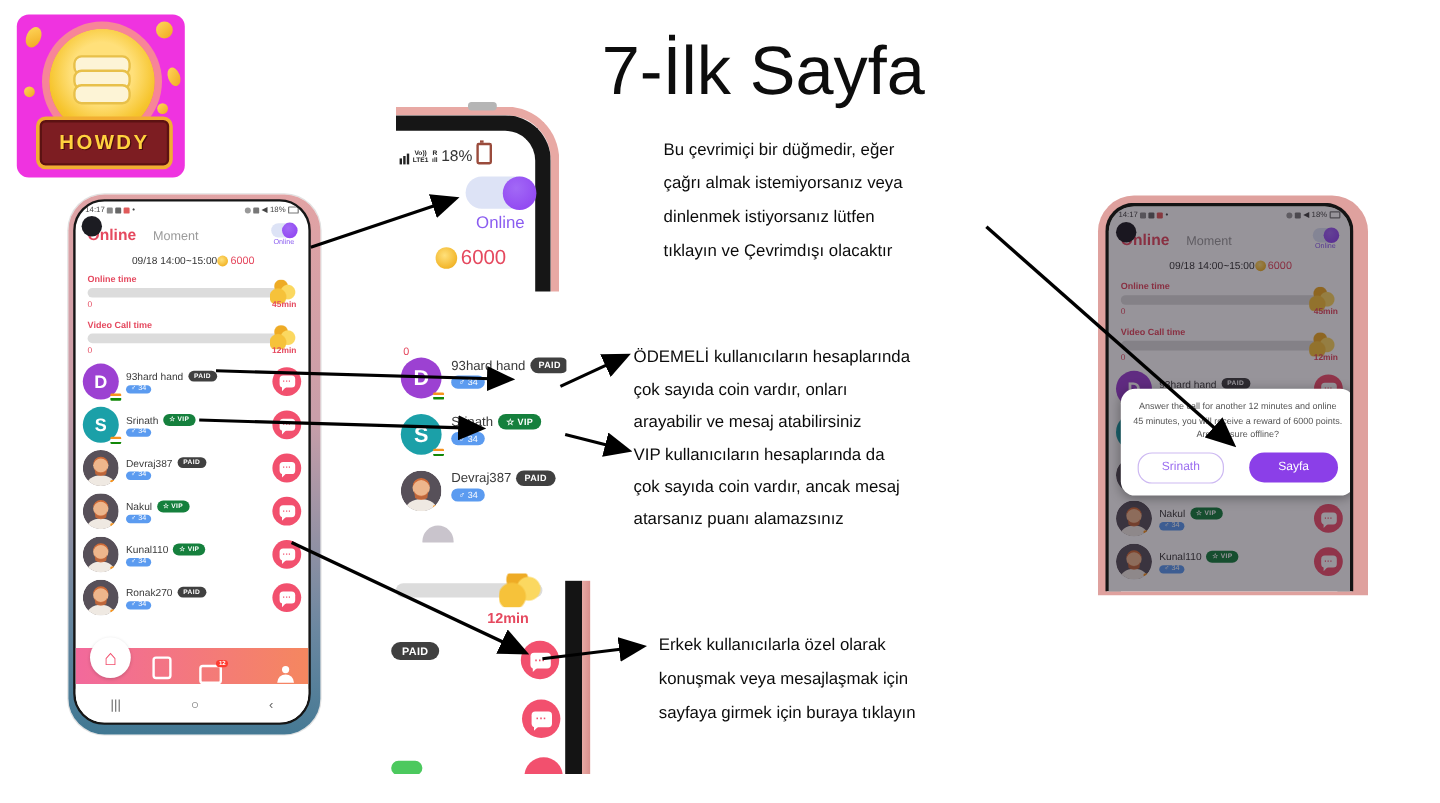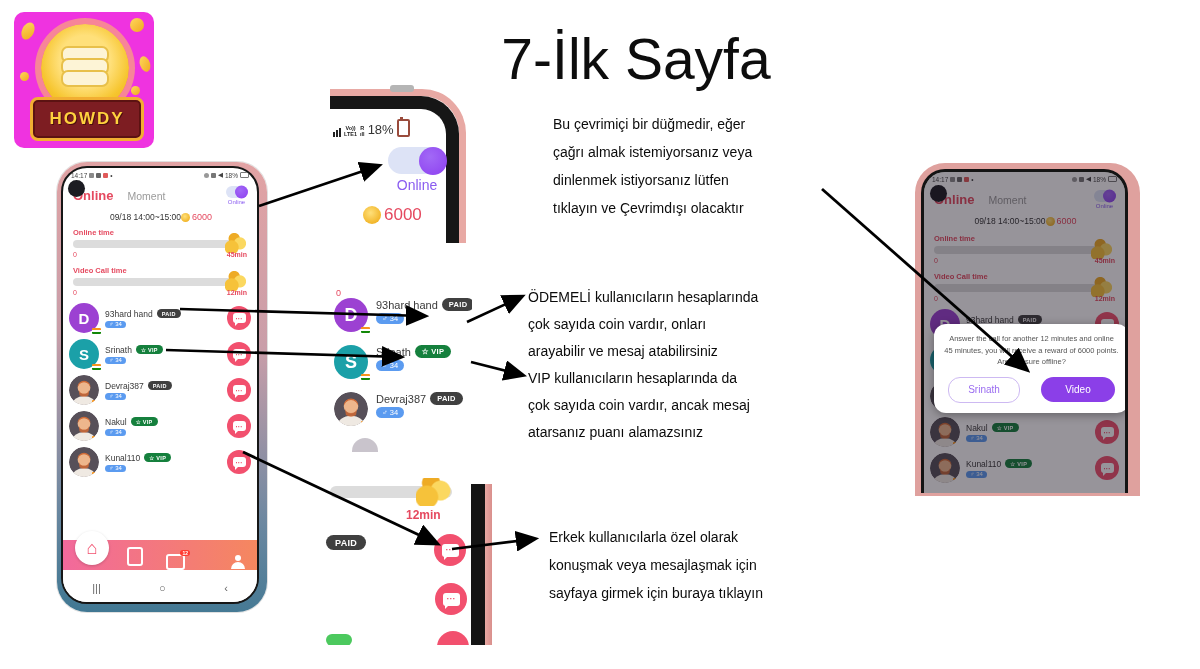--- a/index.html
+++ b/index.html
@@ -364,20 +364,35 @@
               <div class="nameline">
                 <span class="uname">Kunal110</span>
                 <span class="badge vip">VIP</span>
               </div>
               <span class="gpill">♂ 34</span>
             </div>
           <div class="chatcol chat-ic ci24">
               <span class="bub bub-sm"></span>
             </div>
         </div>
+        <div class="urow">
+          <span class="avp avp30"><svg width="30" height="30">
+                <use href="#man"></use>
+              </svg><i class="flag"></i></span>
+          <div class="uinfo">
+              <div class="nameline">
+                <span class="uname">Ronak270</span>
+                <span class="badge paid">PAID</span>
+              </div>
+              <span class="gpill">♂ 34</span>
+            </div>
+          <div class="chatcol chat-ic ci24">
+              <span class="bub bub-sm"></span>
+            </div>
+        </div>
       </div>
 
       <div class="navbar" style="top:372px">
         <div class="homebtn">
             <span>⌂</span>
           </div>
         <span class="nico ic-clip" style="left:64px"></span>
         <span class="nico ic-chat" style="left:103px">
           <span class="nbadge">12</span>
         </span>
@@ -614,21 +629,21 @@
             </div>
         </div>
       </div>
 
       <div class="dim"></div>
 
       <div class="dlg">
         <p>Answer the call for another 12 minutes and online 45 minutes, you will receive a reward of 6000 points. Are you sure offline?</p>
         <div class="btns">
           <div class="btn-cancel">Srinath</div>
-          <div class="btn-quit">Video</div>
+          <div class="btn-quit">Sayfa</div>
         </div>
       </div>
     </div>
   </div>
 
   <svg class="arrows" width="1200" height="669" viewBox="0 0 1200 669">
     <defs>
       <marker id="ah" markerWidth="9" markerHeight="8" refX="7" refY="4" orient="auto">
         <path d="M0,0 L9,4 L0,8 z" fill="#000"></path>
       </marker>

